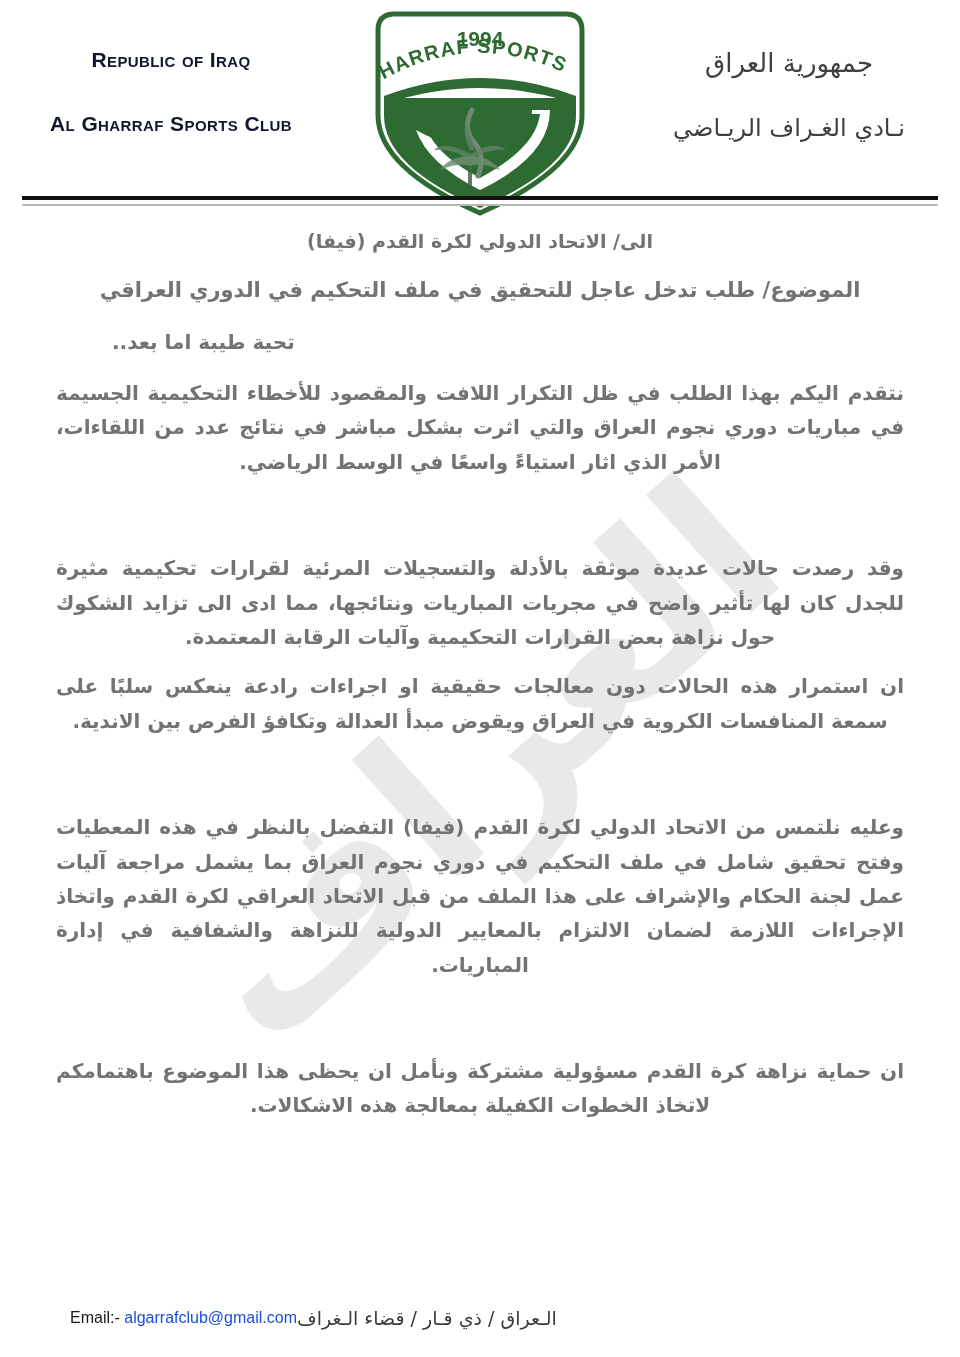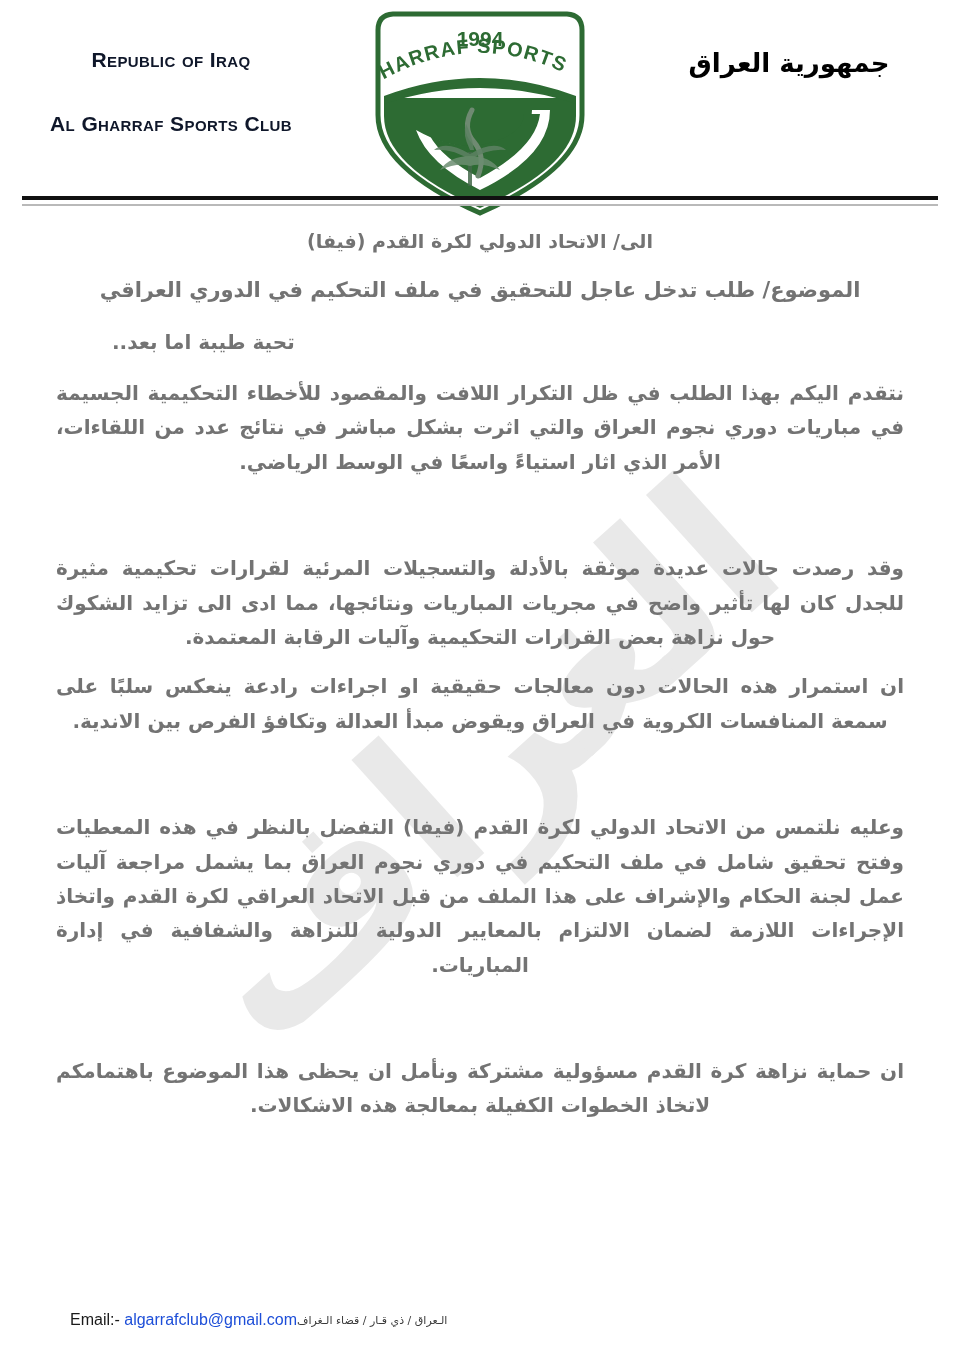--- a/index.html
+++ b/index.html
@@ -70,23 +70,23 @@
     font-size: 21px;
     letter-spacing: 0.4px;
     color: #0f172a;
     margin: 0 0 40px 0;
     white-space: nowrap;
   }
   .head-line-en.second { margin-bottom: 0; }
 
   .head-line-ar {
     font-family: "DejaVu Sans", "Liberation Sans", sans-serif;
-    font-weight: 700;
+    font-weight: 400;
     font-size: 26px;
-    color: #000000;
+    color: #404040;
     margin: 0 0 36px 0;
     letter-spacing: 1px;
     white-space: nowrap;
   }
   .head-line-ar.second { margin-bottom: 0; font-size: 24px; }
 
   
   .crest-wrap {
     width: 252px;
     height: 210px;
@@ -176,21 +176,21 @@
     color: #1a1a1a;
     white-space: nowrap;
   }
   .footer-email .email-link {
     color: #1d4ed8;
     text-decoration: none;
   }
   .footer-address {
     direction: rtl;
     font-family: "DejaVu Sans", "Liberation Sans", sans-serif;
-    font-size: 11px;
+    font-size: 19px;
     color: #3a3a3a;
     letter-spacing: 2.5px;
     white-space: nowrap;
     margin-right: 72px;
   }
 </style>
 </head>
 <body>
 
 <div class="page">
@@ -244,20 +244,21 @@
         <text x="126" y="40" text-anchor="middle" font-family="Liberation Sans, DejaVu Sans, sans-serif" font-size="21" font-weight="700" fill="#2d6b33">1994</text>
 
         <text font-family="Liberation Sans, DejaVu Sans, sans-serif" font-size="20" font-weight="700" fill="#2d6b33" letter-spacing="1.2">
           <textPath href="#arcPath" startOffset="50%" text-anchor="middle">AL GHARRAF SPORTS CLUB</textPath>
         </text>
       </svg>
     </div>
 
     <div class="head-col right">
       <p class="head-line-ar">جمهورية العراق</p>
+      <p class="head-line-ar second">نـادي الغـراف الريـاضي</p>
     </div>
 
   </div>
 
   <div class="divider">
     <div class="rule-thick"></div>
     <div class="rule-gap"></div>
     <div class="rule-thin"></div>
   </div>
 

